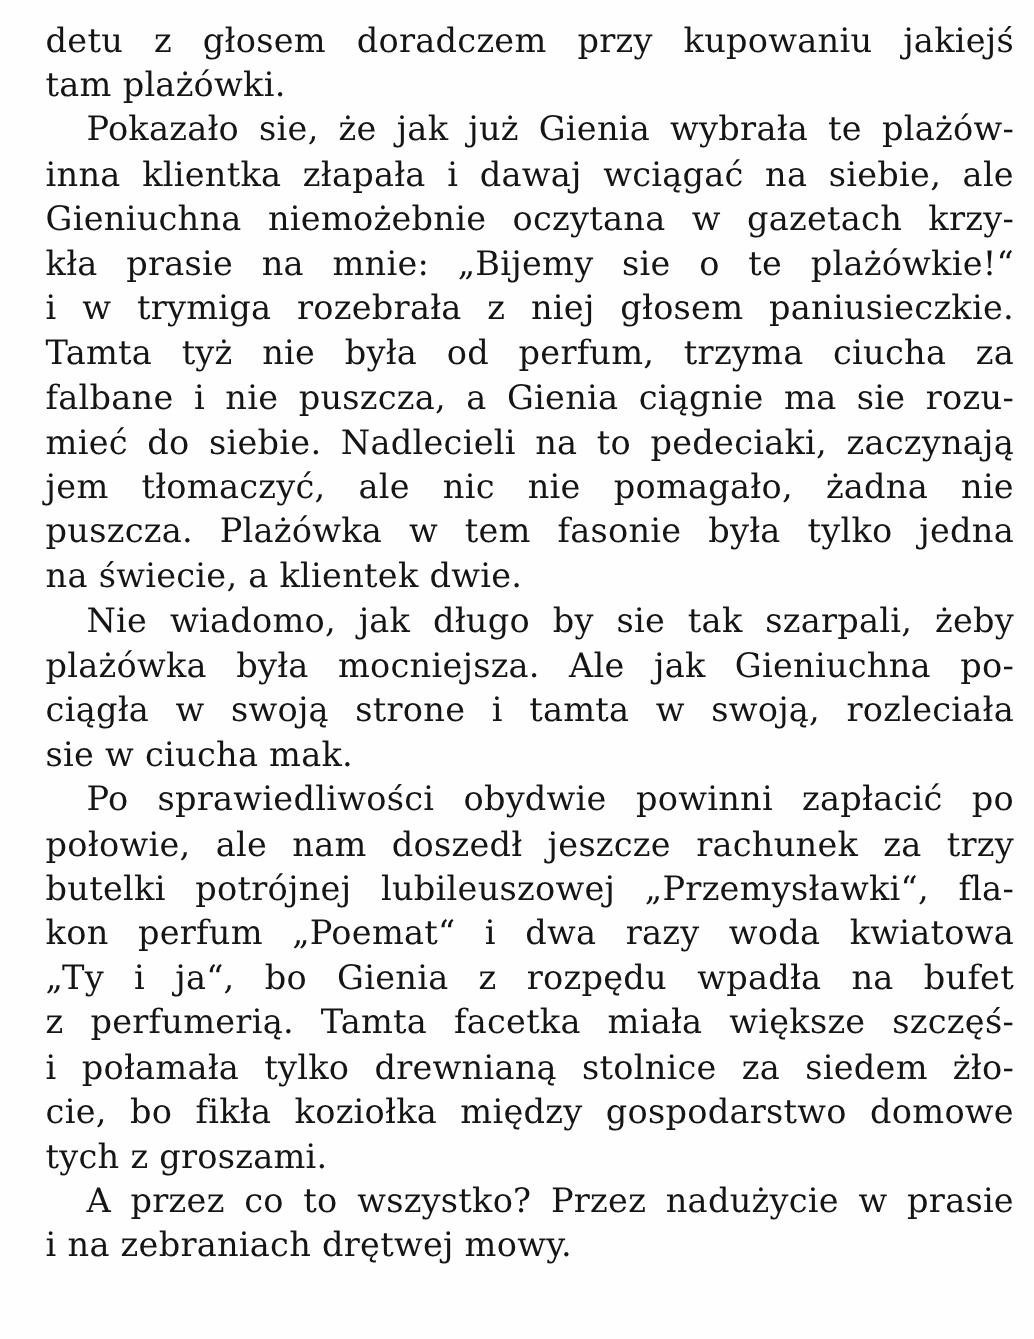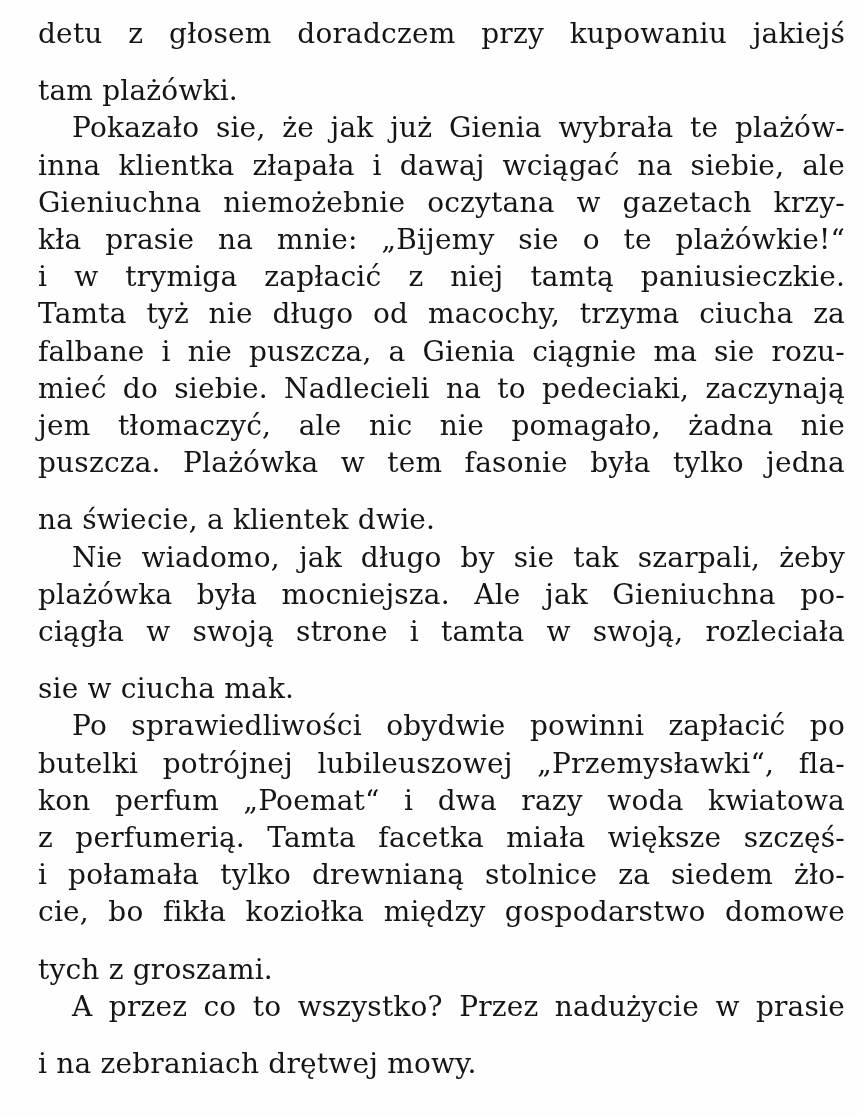--- a/index.html
+++ b/index.html
@@ -32,48 +32,49 @@
     text-align-last: justify;
     white-space: normal;
     text-rendering: optimizeLegibility;
   }
   .line.indent {
     padding-left: 34px;
   }
   .line.para-end {
     text-align: center;
     text-align-last: left;
-    margin-top: 20px;
   }
 </style>
 </head>
 <body>
 
 <div class="page">
   <div class="text-column" id="text-column">
       <div class="line">detu z głosem doradczem przy kupowaniu jakiejś</div>
       <div class="line para-end">tam plażówki.</div>
       <div class="line indent">Pokazało sie, że jak już Gienia wybrała te plażów-</div>
       <div class="line">inna klientka złapała i dawaj wciągać na siebie, ale</div>
       <div class="line">Gieniuchna niemożebnie oczytana w gazetach krzy-</div>
       <div class="line">kła prasie na mnie: „Bijemy sie o te plażówkie!“</div>
-      <div class="line">i w trymiga zapłacić z niej tamtą paniusieczkie.</div>
-      <div class="line">Tamta tyż nie długo od macochy, trzyma ciucha za</div>
+      <div class="line">i w trymiga rozebrała z niej głosem paniusieczkie.</div>
+      <div class="line">Tamta tyż nie była od perfum, trzyma ciucha za</div>
       <div class="line">falbane i nie puszcza, a Gienia ciągnie ma sie rozu-</div>
       <div class="line">mieć do siebie. Nadlecieli na to pedeciaki, zaczynają</div>
       <div class="line">jem tłomaczyć, ale nic nie pomagało, żadna nie</div>
       <div class="line">puszcza. Plażówka w tem fasonie była tylko jedna</div>
       <div class="line para-end">na świecie, a klientek dwie.</div>
       <div class="line indent">Nie wiadomo, jak długo by sie tak szarpali, żeby</div>
       <div class="line">plażówka była mocniejsza. Ale jak Gieniuchna po-</div>
       <div class="line">ciągła w swoją strone i tamta w swoją, rozleciała</div>
       <div class="line para-end">sie w ciucha mak.</div>
       <div class="line indent">Po sprawiedliwości obydwie powinni zapłacić po</div>
+      <div class="line">połowie, ale nam doszedł jeszcze rachunek za trzy</div>
       <div class="line">butelki potrójnej lubileuszowej „Przemysławki“, fla-</div>
       <div class="line">kon perfum „Poemat“ i dwa razy woda kwiatowa</div>
+      <div class="line">„Ty i ja“, bo Gienia z rozpędu wpadła na bufet</div>
       <div class="line">z perfumerią. Tamta facetka miała większe szczęś-</div>
       <div class="line">i połamała tylko drewnianą stolnice za siedem żło-</div>
       <div class="line">cie, bo fikła koziołka między gospodarstwo domowe</div>
       <div class="line para-end">tych z groszami.</div>
       <div class="line indent">A przez co to wszystko? Przez nadużycie w prasie</div>
       <div class="line para-end">i na zebraniach drętwej mowy.</div>
     </div>
 </div>
 
 </body></html>

